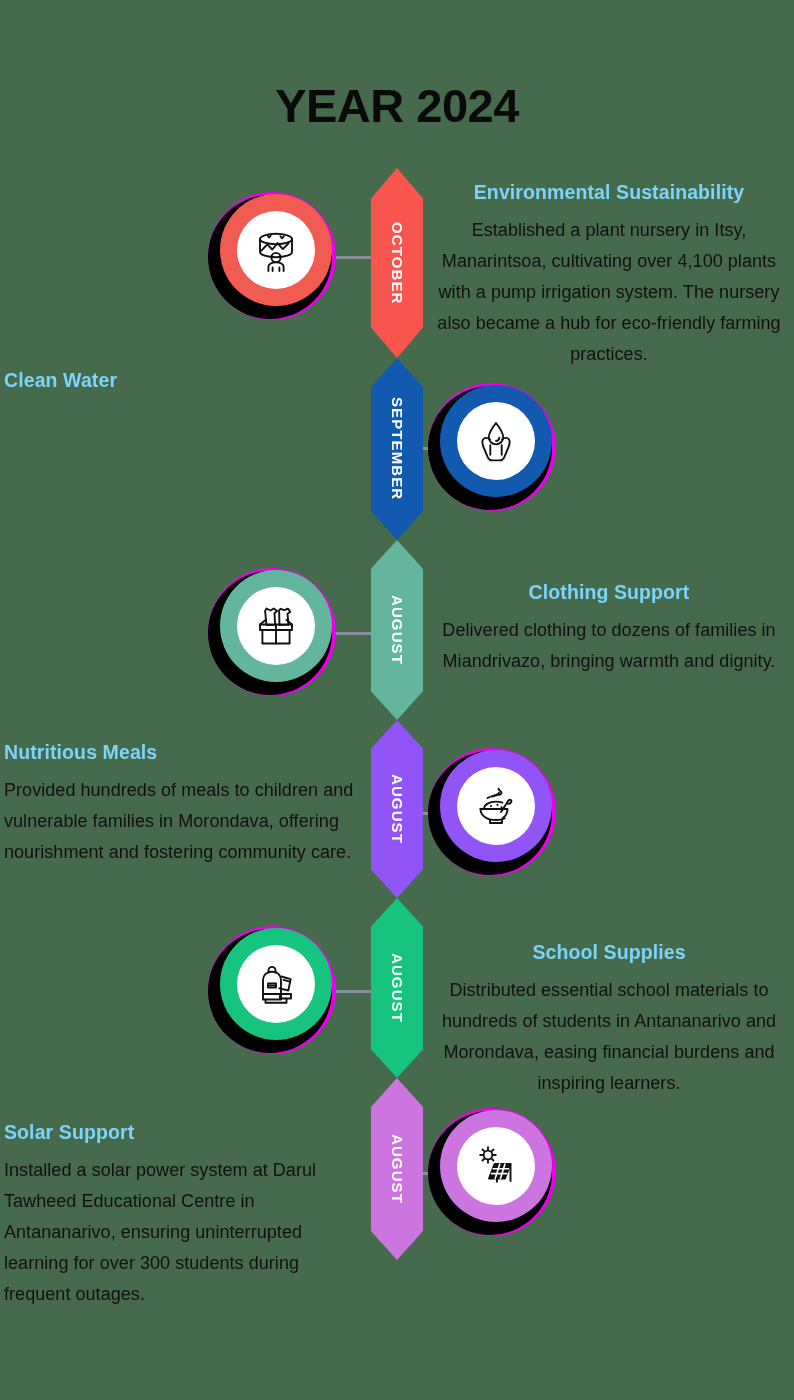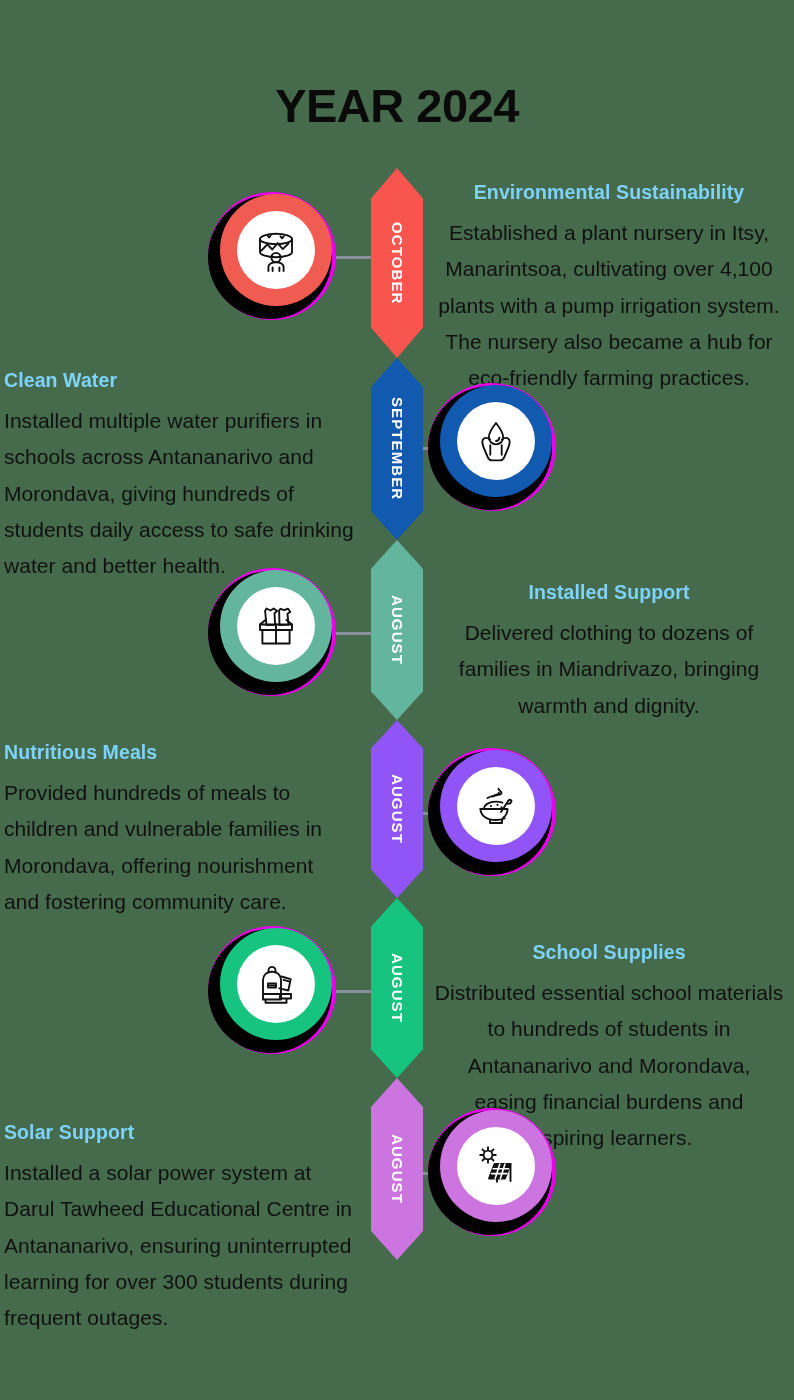--- a/index.html
+++ b/index.html
@@ -121,21 +121,21 @@
 
   .tb-title {
     font-size: 19.5px;
     font-weight: bold;
     color: #7dd3fc;
     margin-bottom: 11px;
     line-height: 1.25;
     letter-spacing: 0.1px;
   }
   .tb-body {
-    font-size: 21px;
+    font-size: 18px;
     color: #101010;
     line-height: 1.72;
     letter-spacing: 0.05px;
   }
 </style>
 </head>
 <body>
 
 <div class="page-title">YEAR 2024</div>
 
@@ -181,21 +181,20 @@
       <path d="M26 8c0 0-7.2 9.2-7.2 14.2a7.2 7.2 0 0 0 14.4 0C33.2 17.2 26 8 26 8z"></path>
       <path d="M29.4 22.6a3.4 3.4 0 0 1-3.4 3.4"></path>
       <path d="M20 24.5c-2.6-2.2-5.6-2.2-7 0-1.3 2-.8 4.6.8 8.4l4 9.4c.8 1.9 2.6 3.1 4.7 3.1h7c2.1 0 3.9-1.2 4.7-3.1l4-9.4c1.6-3.8 2.1-6.4.8-8.4-1.4-2.2-4.4-2.2-7 0"></path>
       <path d="M20.3 30.2v9.6M31.7 30.2v9.6"></path>
     </svg>
           </div>
         </div>
       </div>
       <div class="textblock left" style="top: 200px;">
         <div class="tb-title">Clean Water</div>
-        <div class="tb-body">Installed multiple water purifiers in schools across Antananarivo and Morondava, giving hundreds of students daily access to safe drinking water and better health.</div>
       </div>
     </div>
     <div class="row" style="position: absolute; top: 0px; left: 0px; height: 1132px;">
       <div class="badge" style="top: 372px; height: 180px; background: rgb(99, 182, 157);">
         <span class="badge-label">AUGUST</span>
       </div>
       <div class="connector to-left" style="top: 464px;"></div>
       <div class="medallion" style="top: 400px; left: 208px;">
         <div class="med-glow"></div>
         <div class="med-shadow"></div>
@@ -206,21 +205,21 @@
       <path d="M30.5 8.8l3.8 1.4 3.6-1.6 2.4 3.4-2.8 1.8 1 10.8-9 .4-.4-14.6z"></path>
       <path d="M10 24.5h32v5.5H10z"></path>
       <path d="M12.4 30v13.5h27.2V30"></path>
       <path d="M26 24.5v19"></path>
       <path d="M10 24.5l5.5-4.6M42 24.5l-5.5-4.6"></path>
     </svg>
           </div>
         </div>
       </div>
       <div class="textblock right" style="top: 412px;">
-        <div class="tb-title">Installed Support</div>
+        <div class="tb-title">Clothing Support</div>
         <div class="tb-body">Delivered clothing to dozens of families in Miandrivazo, bringing warmth and dignity.</div>
       </div>
     </div>
     <div class="row" style="position: absolute; top: 0px; left: 0px; height: 1132px;">
       <div class="badge" style="top: 552px; height: 178px; background: rgb(145, 84, 247);">
         <span class="badge-label">AUGUST</span>
       </div>
       <div class="connector to-right" style="top: 644px;"></div>
       <div class="medallion" style="top: 580px; left: 428px;">
         <div class="med-glow"></div>

